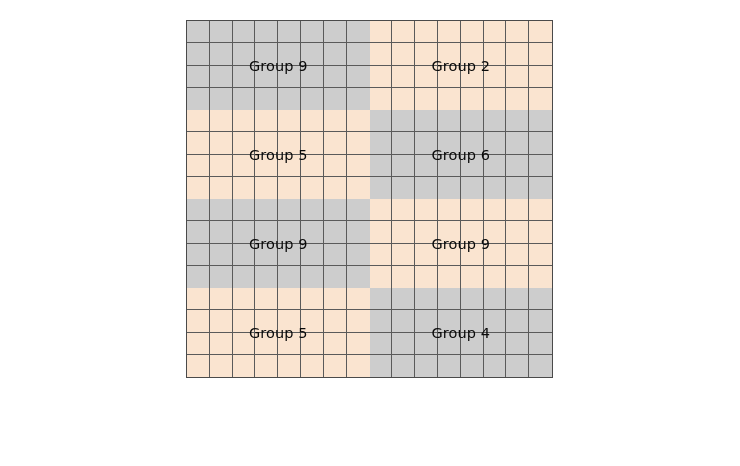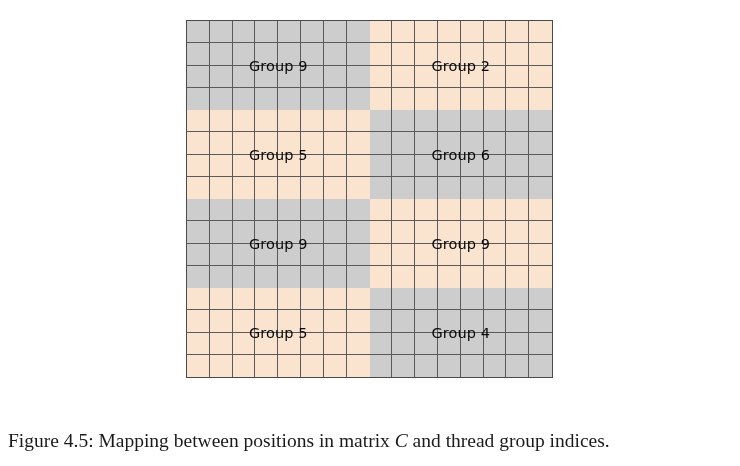--- a/index.html
+++ b/index.html
@@ -370,17 +370,14 @@
         <div class="cell last-row" style="background: rgb(205, 205, 205);"></div>
         <div class="cell last-row" style="background: rgb(205, 205, 205);"></div>
         <div class="cell last-row" style="background: rgb(205, 205, 205);"></div>
         <div class="cell last-row" style="background: rgb(205, 205, 205);"></div>
         <div class="cell last-row" style="background: rgb(205, 205, 205);"></div>
         <div class="cell last-col last-row" style="background: rgb(205, 205, 205);"></div>
         <div class="block-label">Group 4</div>
       </div>
     </div>
 
-  <div id="figure-caption">
-    <span>Figure 4.5: Mapping between positions in matrix </span><span class="math-italic">C</span><span> and thread group indices.</span>
-  </div>
 
 </div>
 
 </body></html>

